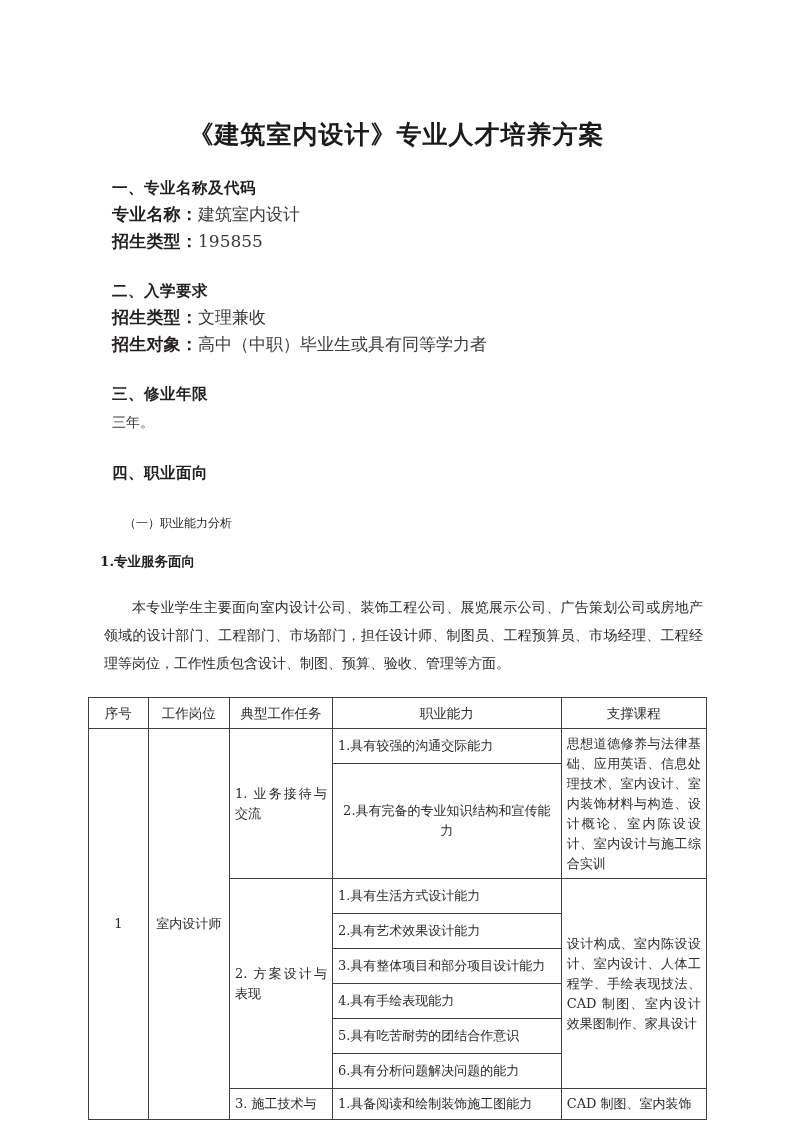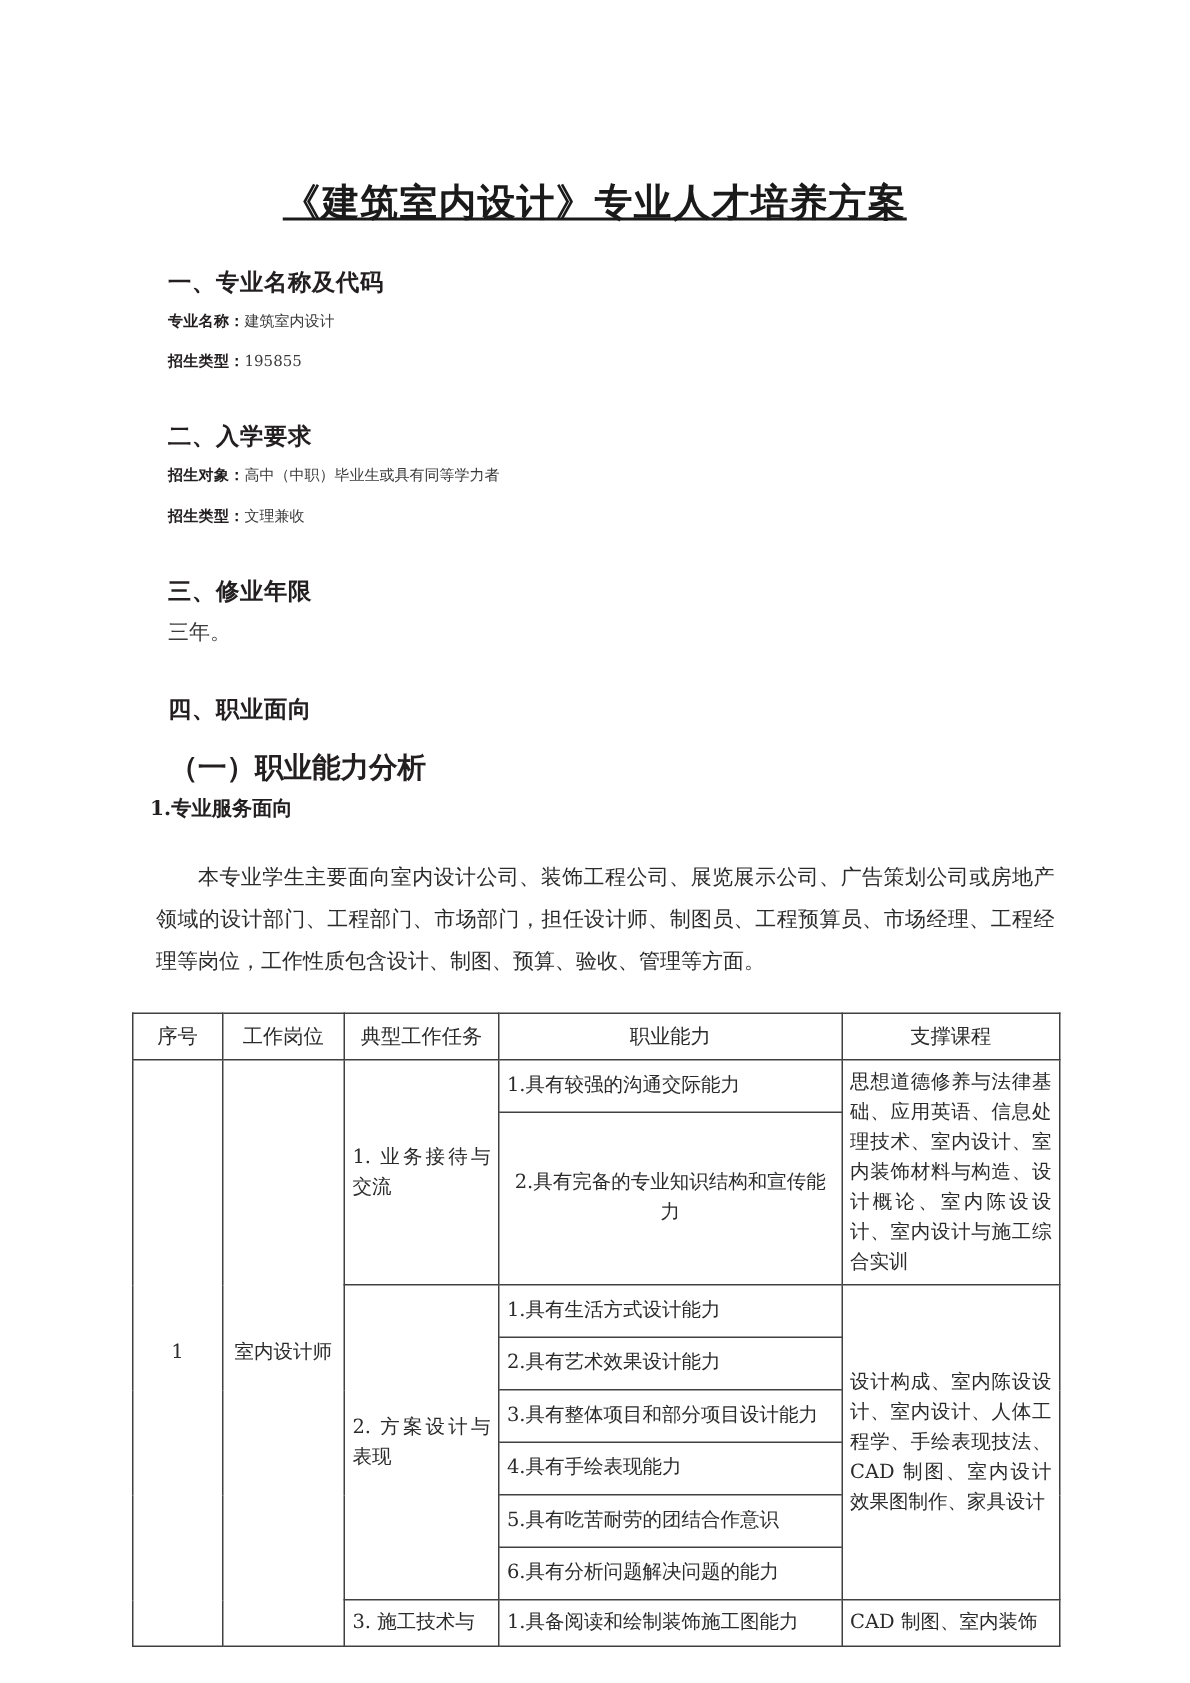--- a/index.html
+++ b/index.html
@@ -26,41 +26,40 @@
   
   .doc-title {
     text-align: center;
     font-size: 25px;
     font-weight: bold;
     letter-spacing: 1px;
     margin: 0;
     padding-top: 118px;
     line-height: 34px;
     color: #1a1a1a;
-    text-decoration: underline;
   }
 
   
   .content {
     padding-left: 88px;
     padding-right: 74px;
   }
 
   .h1-sec {
     font-size: 15.5px;
     font-weight: bold;
     margin: 0;
     padding-top: 23px;
     padding-left: 24px;
     line-height: 26px;
     letter-spacing: 0.5px;
   }
 
   .kv-line {
-    font-size: 10px;
+    font-size: 17px;
     line-height: 27px;
     padding-left: 24px;
     margin: 0;
     white-space: nowrap;
   }
   .kv-line .k {
     font-weight: bold;
     letter-spacing: 0.2px;
   }
   .kv-line .v {
@@ -70,23 +69,23 @@
 
   .plain-line {
     font-size: 14px;
     line-height: 30px;
     padding-left: 24px;
     margin: 0;
     color: #3a3a3a;
   }
 
   .h2-sec {
-    font-size: 19px;
-    font-weight: bold;
-    margin: 1px;
+    font-size: 12px;
+    font-weight: normal;
+    margin: 12px;
     padding-top: 13px;
     padding-left: 24px;
     line-height: 25px;
   }
 
   .h3-sec {
     font-size: 13.5px;
     font-weight: bold;
     margin: 0;
     padding-top: 7px;
@@ -170,24 +169,24 @@
     <p class="h1-sec">一、专业名称及代码</p>
     <p class="kv-line">
       <span class="k">专业名称：</span><span class="v">建筑室内设计</span>
     </p>
     <p class="kv-line">
       <span class="k">招生类型：</span><span class="v">195855</span>
     </p>
 
     <p class="h1-sec">二、入学要求</p>
     <p class="kv-line">
+      <span class="k">招生类型：</span><span class="v">文理兼收</span>
+    </p>
+    <p class="kv-line">
       <span class="k">招生对象：</span><span class="v">高中（中职）毕业生或具有同等学力者</span>
-    </p>
-    <p class="kv-line">
-      <span class="k">招生类型：</span><span class="v">文理兼收</span>
     </p>
 
     <p class="h1-sec">三、修业年限</p>
     <p class="plain-line">三年。</p>
 
     <p class="h1-sec">四、职业面向</p>
     <p class="h2-sec">（一）职业能力分析</p>
     <p class="h3-sec tight">1.专业服务面向</p>
     <p class="body-para">本专业学生主要面向室内设计公司、装饰工程公司、展览展示公司、广告策划公司或房地产领域的设计部门、工程部门、市场部门，担任设计师、制图员、工程预算员、市场经理、工程经理等岗位，工作性质包含设计、制图、预算、验收、管理等方面。</p>
   </div>

